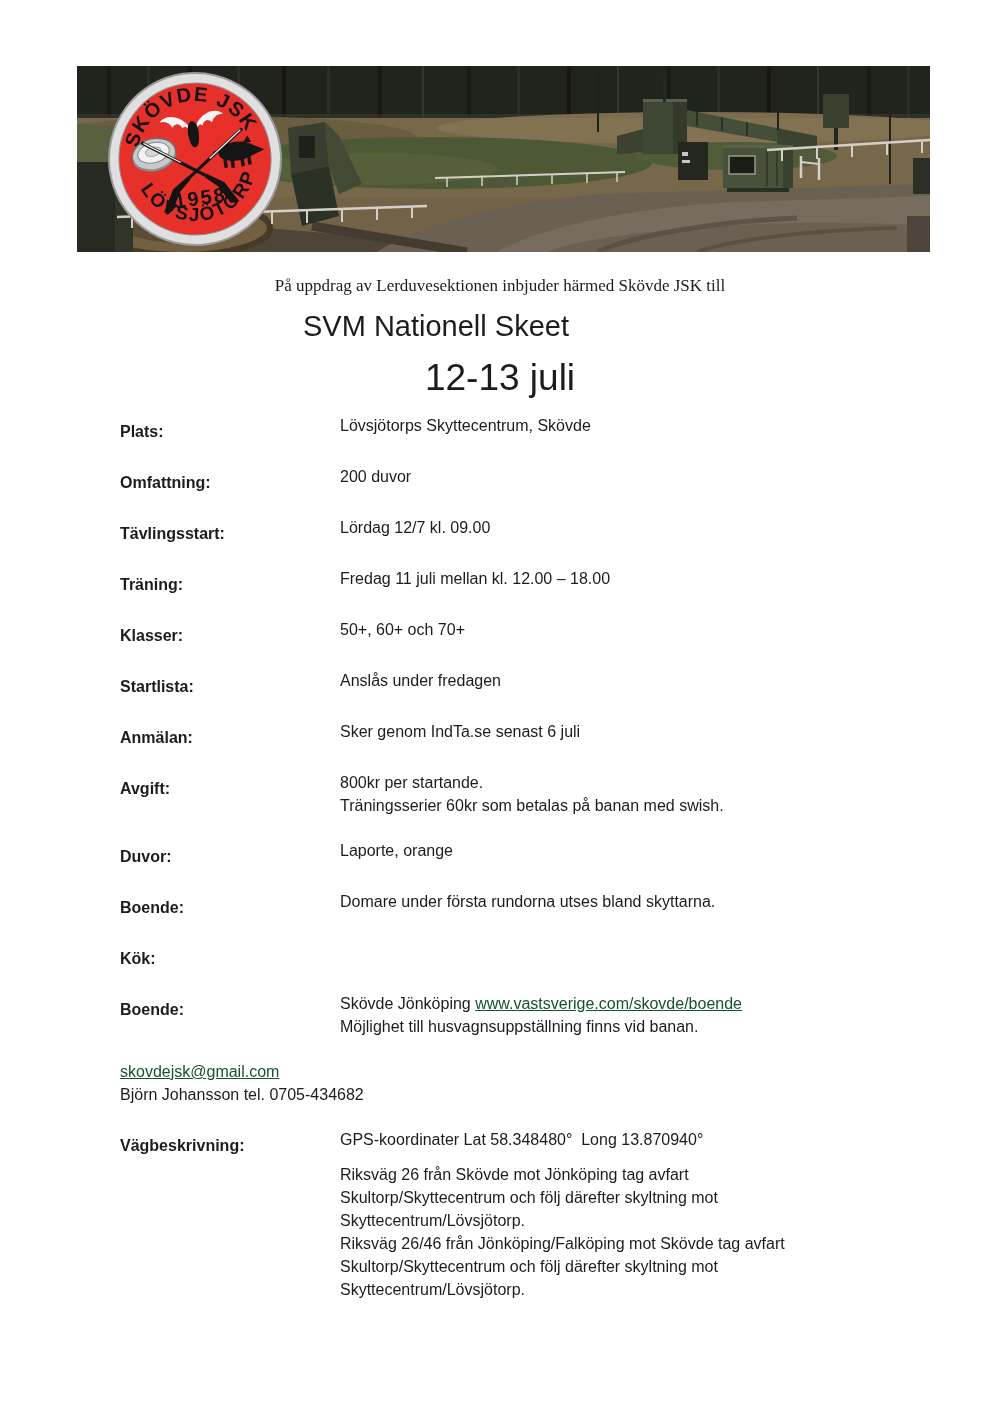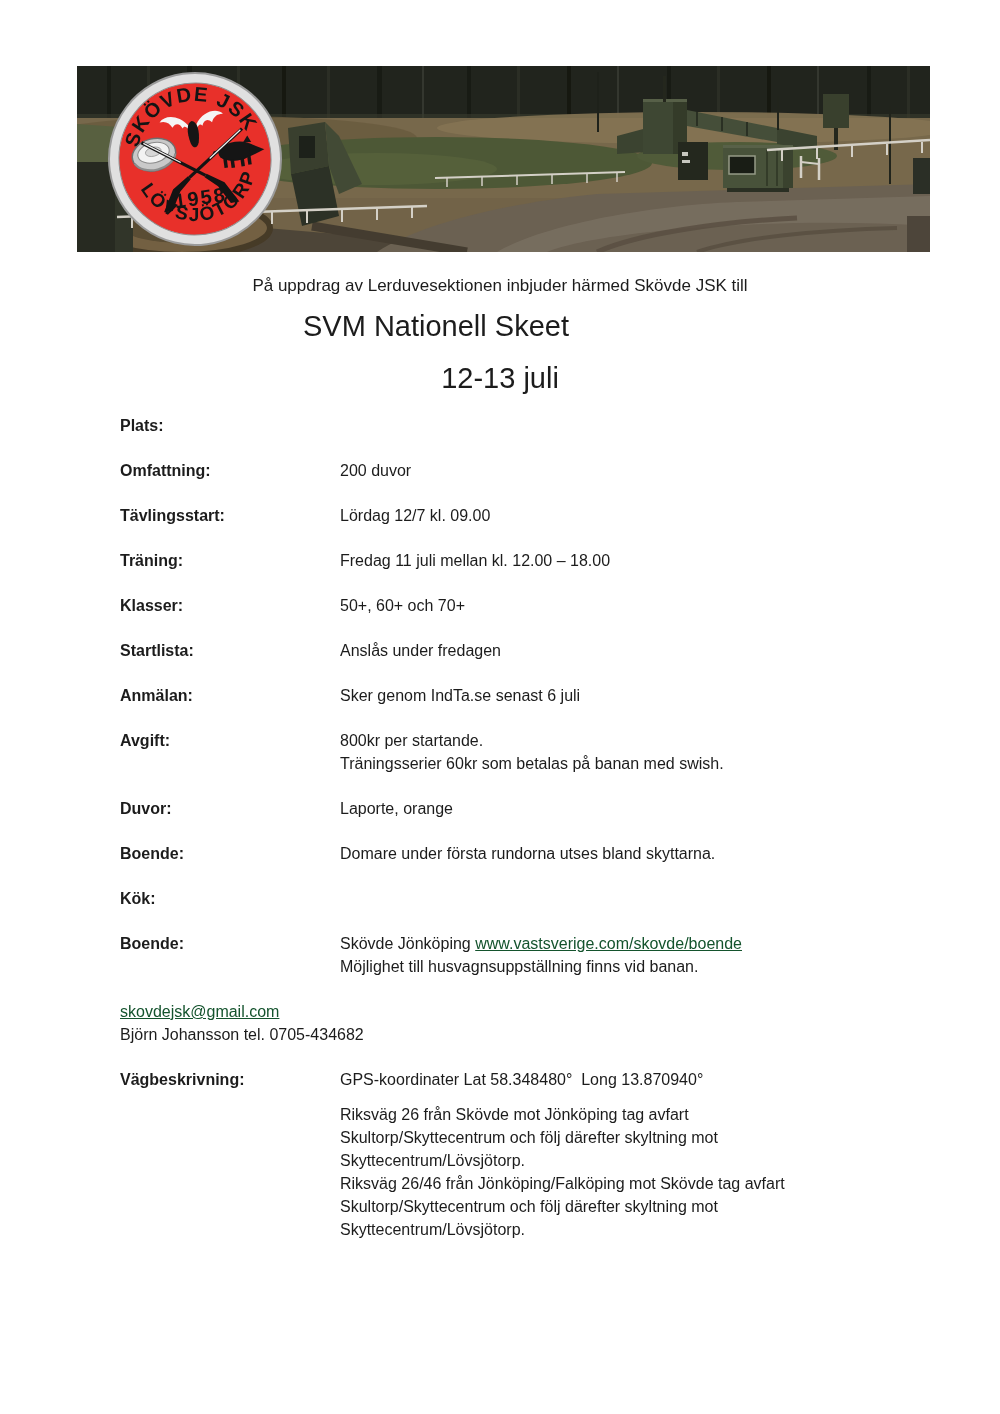--- a/index.html
+++ b/index.html
@@ -2,26 +2,26 @@
 <html><head>
 <meta charset="utf-8">
 <style>
   html,body{margin:0;padding:0;}
   body{
     width:1000px;height:1414px;position:relative;background:#ffffff;
     font-family:"Liberation Sans",sans-serif;color:#1c1c1c;overflow:hidden;
   }
   .photo{position:absolute;left:77px;top:66px;width:853px;height:186px;}
   .photo svg{display:block;}
-  .intro{position:absolute;top:275px;left:0;width:1000px;text-align:center;font-size:17px;line-height:22px;}
+  .intro{position:absolute;top:275px;left:0;width:1000px;text-align:center;font-size:17px;line-height:22px;font-family:Liberation Serif, serif;}
   .title{position:absolute;top:308px;left:0;width:872px;text-align:center;font-size:29px;line-height:36px;}
-  .dates{position:absolute;top:360px;left:0;width:1000px;text-align:center;font-size:29px;line-height:36px;}
+  .dates{position:absolute;top:360px;left:0;width:1000px;text-align:center;font-size:37px;line-height:36px;}
   .rows{position:absolute;top:414px;left:120px;width:830px;}
   .row{display:flex;margin-bottom:22px;}
-  .row-label{flex:0 0 220px;font-weight:bold;font-size:16px;line-height:23px;}
+  .row-label{flex:0 0 220px;font-weight:bold;font-size:16px;line-height:23px;margin-top:6px;}
   .row-value{font-size:16px;line-height:23px;}
   .row-line{white-space:nowrap;}
   .link{color:#14532d;text-decoration:underline;}
   .directions{margin-top:12px;}
   .dir-line{line-height:23px;white-space:nowrap;}
 </style>
 </head>
 <body>
 
 <div class="photo">
@@ -211,20 +211,23 @@
   </svg>
 </div>
 
 <div class="intro">På uppdrag av Lerduvesektionen inbjuder härmed Skövde JSK till</div>
 <div class="title">SVM Nationell Skeet</div>
 <div class="dates">12-13 juli</div>
 
 <div class="rows" id="rows">
     <div class="row">
       <div class="row-label">Plats:</div>
+      <div class="row-value">
+        <div class="row-line"><span>Lövsjötorps Skyttecentrum, Skövde</span></div>
+      </div>
     </div>
     <div class="row">
       <div class="row-label">Omfattning:</div>
       <div class="row-value">
         <div class="row-line"><span>200 duvor</span></div>
       </div>
     </div>
     <div class="row">
       <div class="row-label">Tävlingsstart:</div>
       <div class="row-value">

